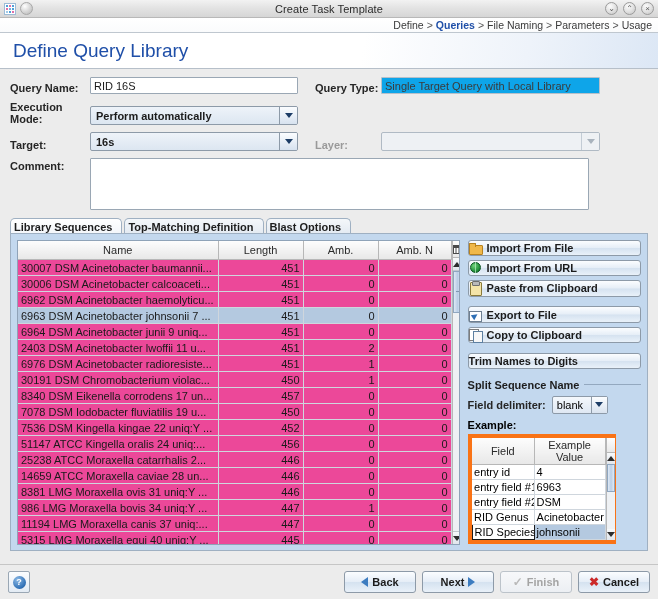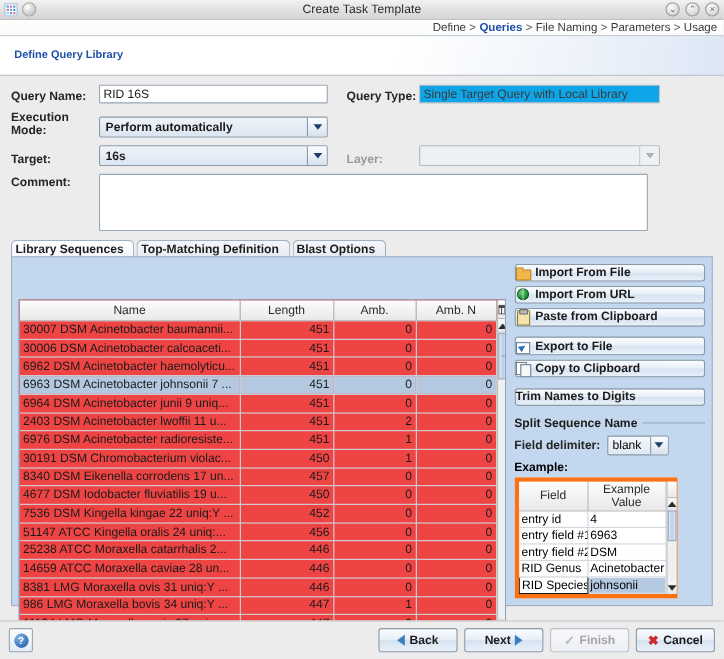--- a/index.html
+++ b/index.html
@@ -86,22 +86,22 @@
   .headband {
     height: 36px;
     background: linear-gradient(100deg, #ffffff 0%, #ffffff 55%, #eef3fa 80%, #dce7f5 100%);
     border-bottom: 1px solid #b6bfc9;
     display: flex; align-items: center;
     padding-left: 13px;
     box-sizing: border-box;
   }
   .headband h1 {
     margin: 0;
-    font-size: 10px;
-    font-weight: bold;
+    font-size: 19px;
+    font-weight: normal;
     color: #1f4fa8;
     text-align: right;
   }
 
   
   .body {
     background: #ececec;
     padding: 8px 10px 0 10px;
     box-sizing: border-box;
     height: 523px;
@@ -178,27 +178,26 @@
     display: flex;
     padding: 6px;
     gap: 8px;
     position: relative;
     top: -1px;
   }
 
   
   .tblwrap {
     width: 449px;
-    background: #ef4444;
+    background: #ec4899;
     border: 1px solid #8fa3b8;
     box-sizing: border-box;
     display: flex; flex-direction: column;
     height: 305px;
     overflow: hidden;
-    margin-top: 32px;
   }
   table.seq { border-collapse: collapse; width: 100%; table-layout: fixed; font-size: 11px; }
   table.seq th {
     background: linear-gradient(180deg,#fdfdfd 0%, #e8e8e8 100%);
     border: 1px solid #b7b7b7;
     border-top: none; border-left: none;
     font-weight: normal;
     font-size: 11px;
     height: 16px;
     color:#2a2a2a;
@@ -524,21 +523,21 @@
                   <td class="num">1</td>
                   <td class="num">0</td>
                 </tr>
                 <tr>
                   <td>8340 DSM Eikenella corrodens 17 un...</td>
                   <td class="num">457</td>
                   <td class="num">0</td>
                   <td class="num">0</td>
                 </tr>
                 <tr>
-                  <td>4677 DSM Iodobacter fluviatilis 19 u...</td>
+                  <td>7078 DSM Iodobacter fluviatilis 19 u...</td>
                   <td class="num">450</td>
                   <td class="num">0</td>
                   <td class="num">0</td>
                 </tr>
                 <tr>
                   <td>7536 DSM Kingella kingae 22 uniq:Y ...</td>
                   <td class="num">452</td>
                   <td class="num">0</td>
                   <td class="num">0</td>
                 </tr>
@@ -568,20 +567,26 @@
                 </tr>
                 <tr>
                   <td>986 LMG Moraxella bovis 34 uniq:Y ...</td>
                   <td class="num">447</td>
                   <td class="num">1</td>
                   <td class="num">0</td>
                 </tr>
                 <tr>
                   <td>11194 LMG Moraxella canis 37 uniq:...</td>
                   <td class="num">447</td>
+                  <td class="num">0</td>
+                  <td class="num">0</td>
+                </tr>
+                <tr>
+                  <td>5315 LMG Moraxella equi 40 uniq:Y ...</td>
+                  <td class="num">445</td>
                   <td class="num">0</td>
                   <td class="num">0</td>
                 </tr>
               </tbody>
           </table>
           <div class="tbl-scroll">
             <div class="sb-corner">
               <svg width="9" height="9" viewBox="0 0 9 9">
                   <rect x="0.5" y="0.5" width="8" height="8" fill="#ffffff" stroke="#4a4a4a"></rect>
                   <rect x="0.5" y="0.5" width="8" height="2.5" fill="#4a4a4a"></rect>

